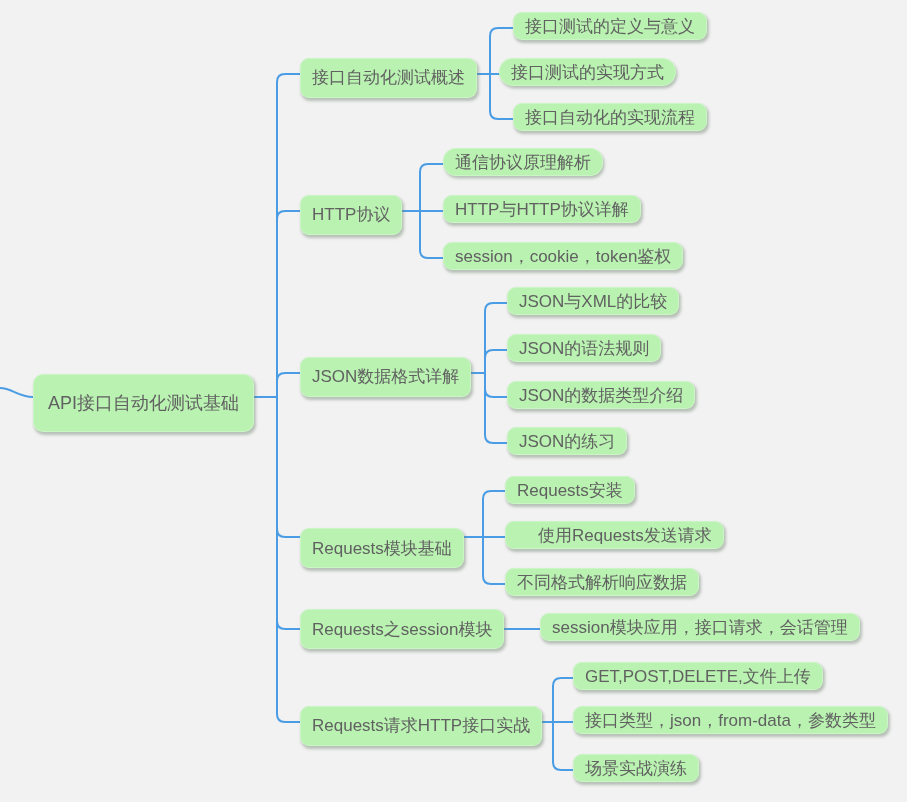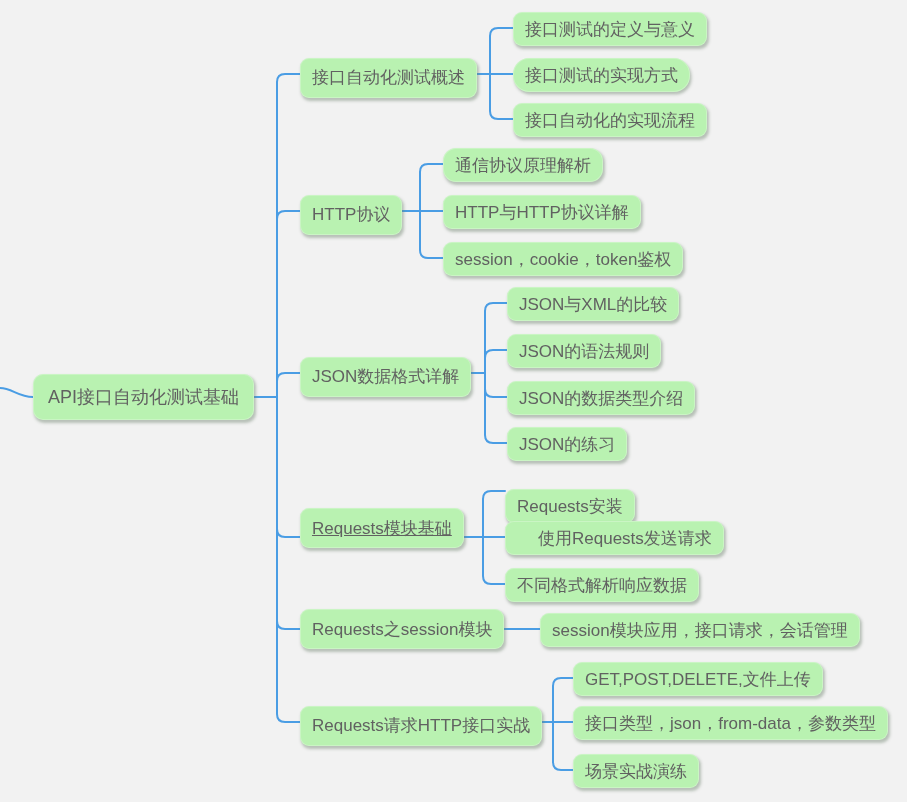--- a/index.html
+++ b/index.html
@@ -31,26 +31,26 @@
   .nodes{position:absolute;left:0;top:0;width:100%;height:100%;z-index:2;}
   .node{
     position:absolute;
     display:flex;align-items:center;justify-content:center;
     background:var(--node-fill);
     color:var(--node-text);
     border-radius:9px;
     padding:0 12px;
     white-space:nowrap;
     font-size:17px;
-    height:34px;
+    height:28px;
     box-shadow:1.5px 2.5px 3px rgba(110,130,110,0.45), inset 0 0 0 1px rgba(255,255,255,0.25);
     cursor:default;
   }
   .node.root{
-    height:46px;
+    height:58px;
     font-size:18px;
     padding:0 15px;
     border-radius:10px;
   }
   .node.branch{height:40px;}
 </style>
 </head>
 <body>
 
 <div class="canvas">
@@ -83,33 +83,33 @@
       <path d="M 504 629 L 540 629"></path>
       <path d="M 542 722 L 553 722"></path>
       <path d="M 553 722 L 553 686 Q 553 678 561 678 L 573 678"></path>
       <path d="M 553 722 L 573 722"></path>
       <path d="M 553 722 L 553 762 Q 553 770 561 770 L 573 770"></path>
     </svg>
   <div class="nodes" id="nodes">
       <div class="node root" style="left: 33px; top: 374px;">API接口自动化测试基础</div>
       <div class="node branch" style="left: 300px; top: 57.5px;">接口自动化测试概述</div>
       <div class="node child" style="left: 513px; top: 12px;">接口测试的定义与意义</div>
-      <div class="node child" style="left: 513px; top: 58px; border-radius: 16px;">接口测试的实现方式</div>
+      <div class="node child" style="left: 499px; top: 58px; border-radius: 16px;">接口测试的实现方式</div>
       <div class="node child" style="left: 513px; top: 103px; text-align: center;">接口自动化的实现流程</div>
       <div class="node branch" style="left: 300px; top: 194.5px;">HTTP协议</div>
       <div class="node child" style="left: 443px; top: 148px; border-radius: 13px;">通信协议原理解析</div>
       <div class="node child" style="left: 443px; top: 195px;">HTTP与HTTP协议详解</div>
       <div class="node child" style="left: 443px; top: 242px;">session，cookie，token鉴权</div>
       <div class="node branch" style="left: 300px; top: 356.5px;">JSON数据格式详解</div>
       <div class="node child" style="left: 507px; top: 287px;">JSON与XML的比较</div>
       <div class="node child" style="left: 507px; top: 334px;">JSON的语法规则</div>
       <div class="node child" style="left: 507px; top: 381px;">JSON的数据类型介绍</div>
       <div class="node child" style="left: 507px; top: 427px;">JSON的练习</div>
-      <div class="node branch" style="left: 300px; top: 508px; text-decoration: underline;">Requests模块基础</div>
-      <div class="node child" style="left: 505px; top: 489px; text-align: center;">Requests安装</div>
+      <div class="node branch" style="left: 300px; top: 528px;">Requests模块基础</div>
+      <div class="node child" style="left: 505px; top: 476px; text-align: center;">Requests安装</div>
       <div class="node child" style="left: 505px; top: 521px; padding-left: 33px;">使用Requests发送请求</div>
       <div class="node child" style="left: 505px; top: 568px;">不同格式解析响应数据</div>
       <div class="node branch" style="left: 300px; top: 609px;">Requests之session模块</div>
       <div class="node child" style="left: 540px; top: 613px;">session模块应用，接口请求，会话管理</div>
       <div class="node branch" style="left: 300px; top: 705.5px;">Requests请求HTTP接口实战</div>
       <div class="node child" style="left: 573px; top: 662px;">GET,POST,DELETE,文件上传</div>
       <div class="node child" style="left: 573px; top: 706px;">接口类型，json，from-data，参数类型</div>
       <div class="node child" style="left: 573px; top: 754px;">场景实战演练</div>
     </div>
 </div>

